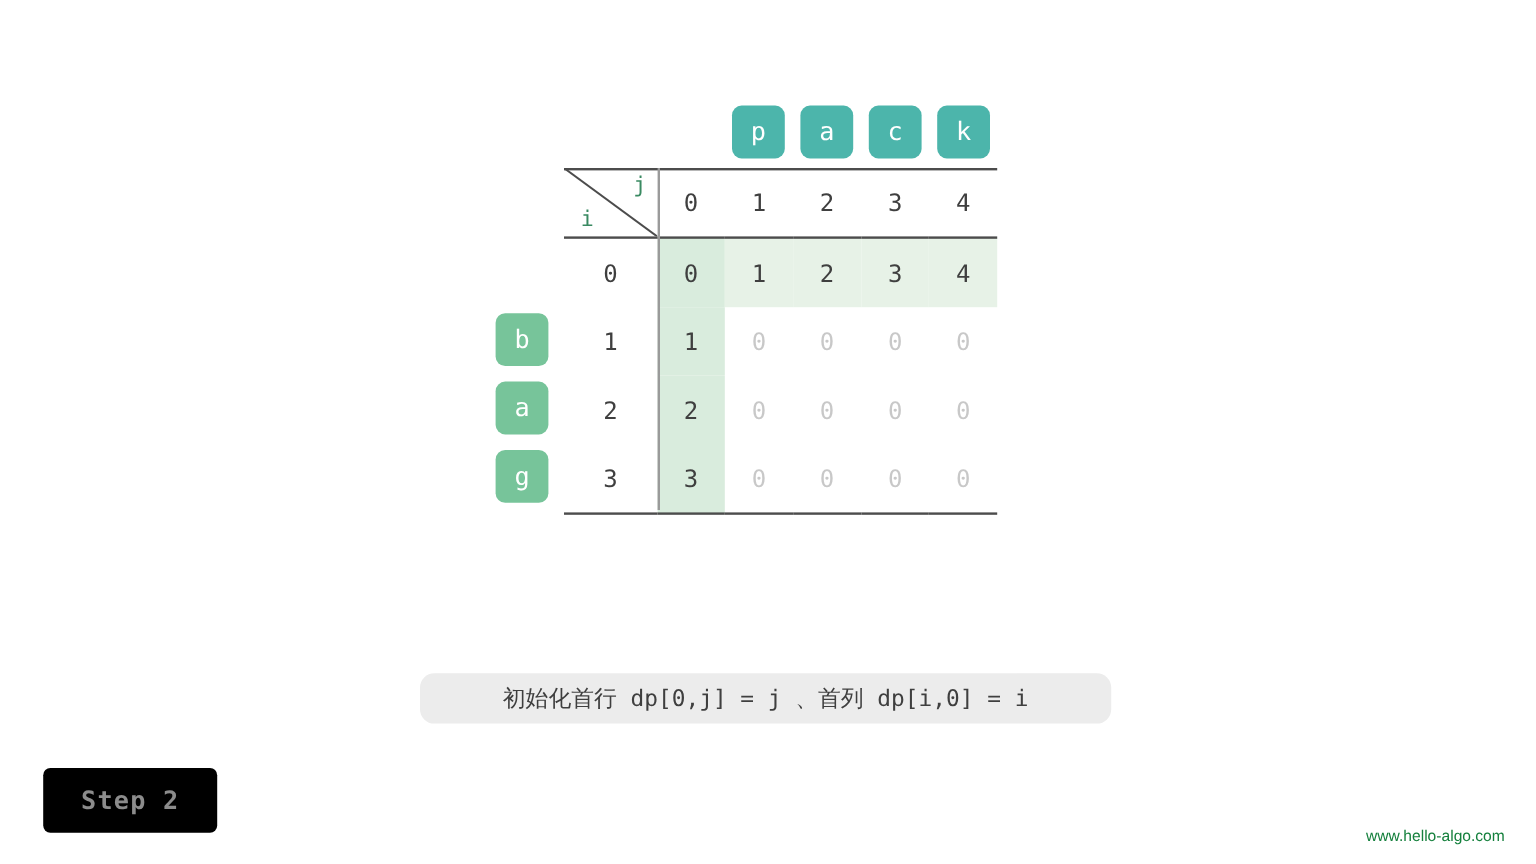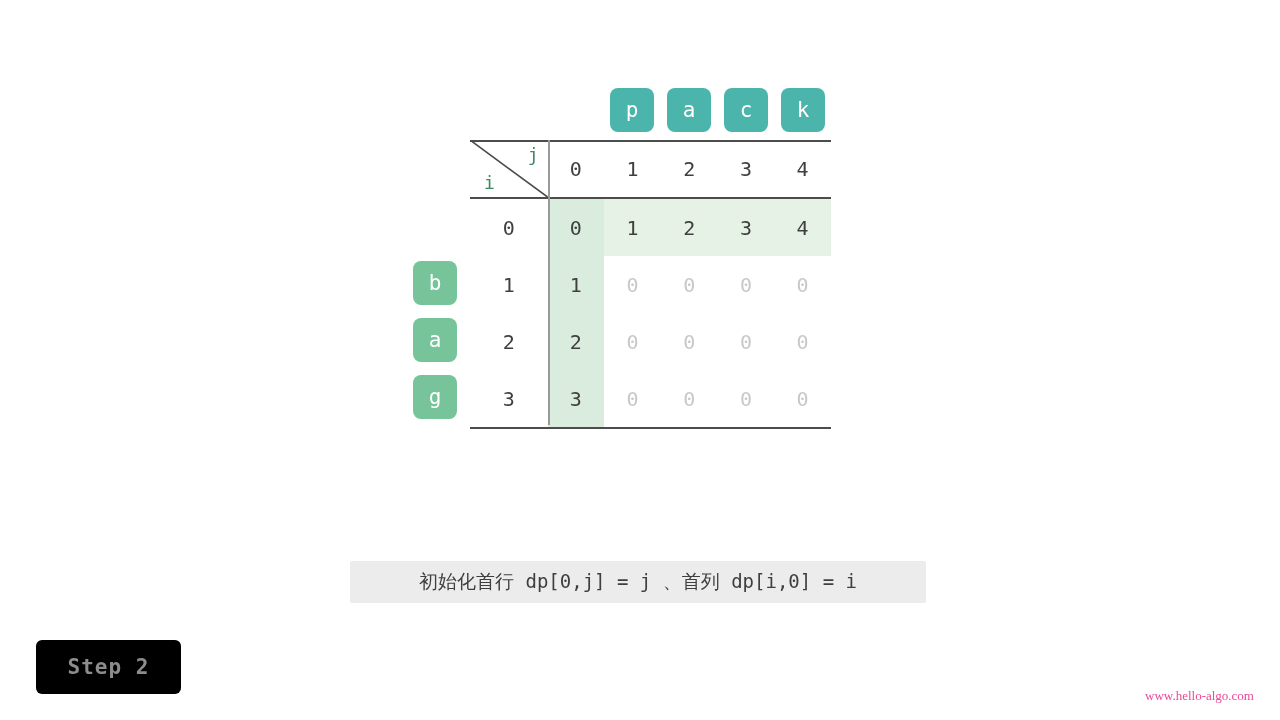--- a/index.html
+++ b/index.html
@@ -128,21 +128,21 @@
   }
 
   
   .caption {
     position: absolute;
     top: 561px;
     left: 350px;
     width: 576px;
     height: 42px;
     background: #ececec;
-    border-radius: 2px;
+    border-radius: 12px;
     display: flex;
     align-items: center;
     justify-content: center;
     font-size: 19px;
     color: #3f3f3f;
     font-family: "DejaVu Sans Mono", monospace;
   }
 
   
   .step-badge {
@@ -162,22 +162,22 @@
     letter-spacing: 1px;
     font-family: "DejaVu Sans Mono", monospace;
   }
 
   
   .watermark {
     position: absolute;
     right: 26px;
     bottom: 16px;
     font-size: 13px;
-    color: #ec4899;
-    font-family: Liberation Serif, serif;
+    color: #15803d;
+    font-family: Liberation Sans, sans-serif;
   }
 </style>
 </head>
 <body>
 
 <div class="col-letters">
   <div class="letter-chip">p</div>
   <div class="letter-chip">a</div>
   <div class="letter-chip">c</div>
   <div class="letter-chip">k</div>

